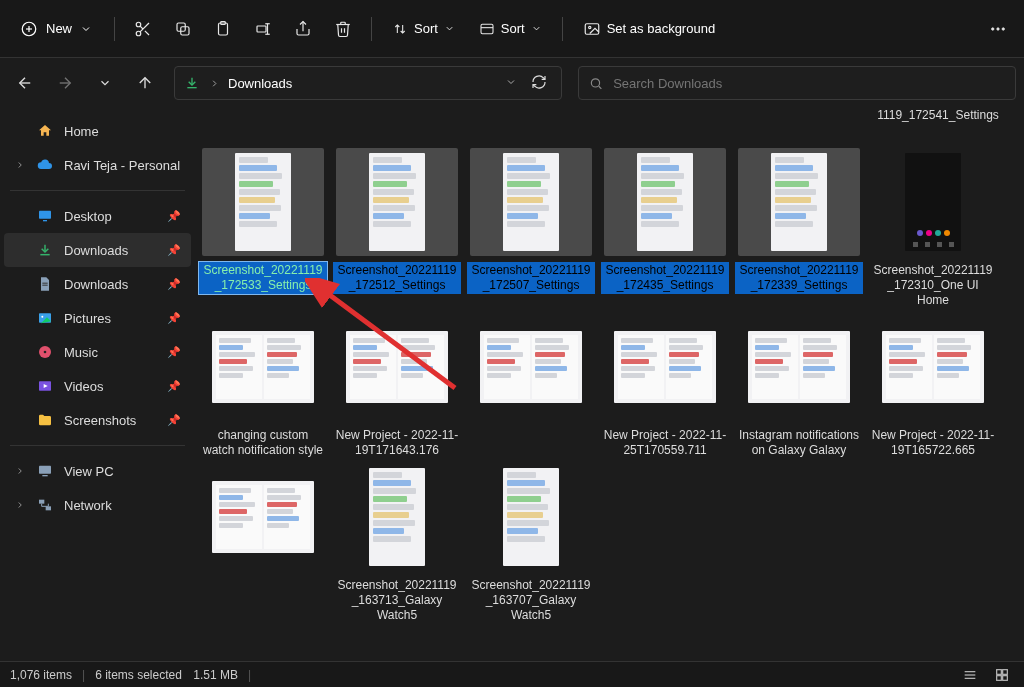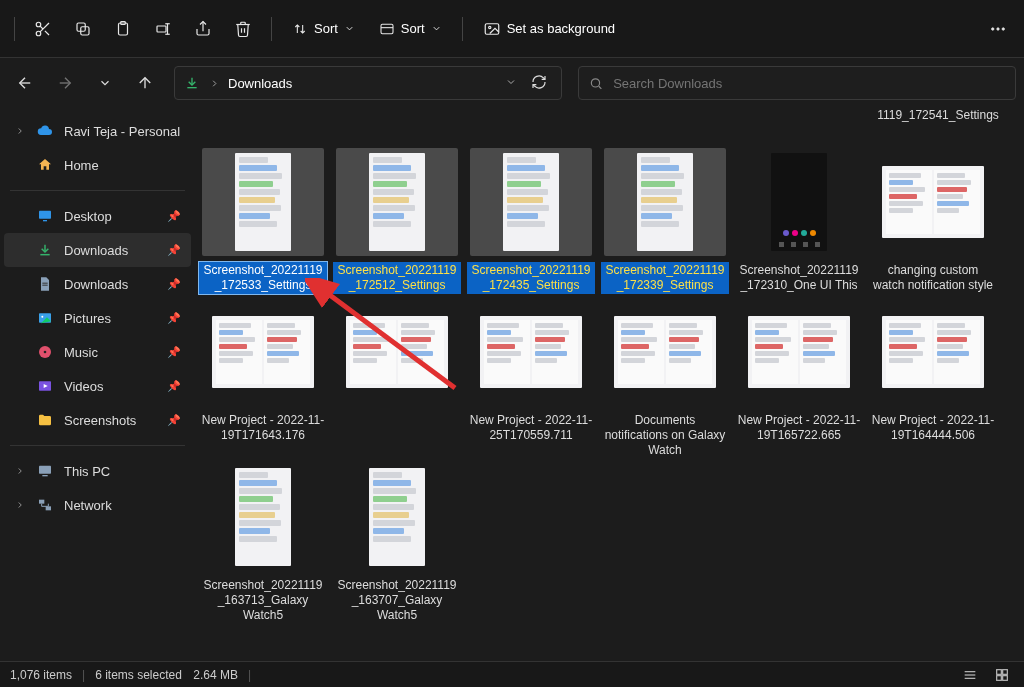--- a/index.html
+++ b/index.html
@@ -102,22 +102,22 @@
   .partial-label {
     position:absolute; top:0; right:22px; width:128px;
     font-size:12px; color:#ddd; text-align:center; line-height:1.25;
   }
   .grid {
     display:grid; grid-template-columns:repeat(6, 128px);
     gap:4px 6px; padding-top:40px;
   }
   .tile { width:128px; display:flex; flex-direction:column; align-items:center; }
   .tile.selected .thumbwrap { background:#4a4a4a; }
-  .tile.selected .label { background:#0b63c5; color:#fde047; }
-  .tile.rename .label { background:#0b63c5; color:#ffffff; outline:1px solid #7fb7ee; }
+  .tile.selected .label { background:#0b63c5; color:#000000; }
+  .tile.rename .label { background:#0b63c5; color:#86efac; outline:1px solid #7fb7ee; }
   .thumbwrap {
     width:122px; height:108px; display:flex; align-items:center; justify-content:center;
     border-radius:2px;
   }
   .thumb {
     width:56px; height:98px; background:#f2f2f4;
     display:flex; flex-direction:column; padding:4px 4px; gap:2px;
     border-radius:1px;
   }
   .thumb.dark { background:#111; }
@@ -146,20 +146,31 @@
     background:#181818;
   }
   .status .sep { color:#555; margin:0 6px; }
   .status-right { margin-left:auto; display:flex; gap:8px; }
   .view-toggle { width:24px; height:20px; display:flex; align-items:center; justify-content:center; cursor:pointer; color:#bbb; }
 </style>
 </head>
 <body>
 
 <div class="toolbar">
+  <div class="new-btn">
+    <svg width="18" height="18" viewBox="0 0 24 24" fill="none" stroke="currentColor" stroke-width="1.6">
+        <circle cx="12" cy="12" r="9"></circle>
+        <line x1="12" y1="8" x2="12" y2="16"></line>
+        <line x1="8" y1="12" x2="16" y2="12"></line>
+      </svg>
+    <span>New</span>
+    <svg width="12" height="12" viewBox="0 0 24 24" fill="none" stroke="currentColor" stroke-width="2">
+        <polyline points="6 9 12 15 18 9"></polyline>
+      </svg>
+  </div>
   <div class="sep"></div>
   <div class="tb-icon">
     <svg width="18" height="18" viewBox="0 0 24 24" fill="none" stroke="currentColor" stroke-width="1.6">
         <circle cx="6" cy="6" r="3"></circle>
         <circle cx="6" cy="18" r="3"></circle>
         <line x1="20" y1="4" x2="8.1" y2="15.9"></line>
         <line x1="14.5" y1="14.5" x2="20" y2="20"></line>
         <line x1="8.1" y1="8.1" x2="12" y2="12"></line>
       </svg>
   </div>
@@ -299,40 +310,40 @@
         <line x1="21" y1="21" x2="16.65" y2="16.65"></line>
       </svg>
     <input placeholder="Search Downloads" style="">
   </div>
 </div>
 
 <div class="main">
 
   <div class="sidebar">
     <div class="side-item">
+      <span class="expand"></span>
+      <span class="side-ico ico-home">
+        <svg width="16" height="16" viewBox="0 0 24 24" fill="currentColor">
+            <path d="M12 3l9 8h-3v8h-4v-5h-4v5H6v-8H3z"></path>
+          </svg>
+      </span>
+      <span>Home</span>
+    </div>
+    <div class="side-item">
       <span class="expand">
         <svg width="10" height="10" viewBox="0 0 24 24" fill="none" stroke="#aaa" stroke-width="2">
             <polyline points="9 18 15 12 9 6"></polyline>
           </svg>
       </span>
       <span class="side-ico ico-cloud">
         <svg width="16" height="16" viewBox="0 0 24 24" fill="currentColor">
             <path d="M6 18a5 5 0 0 1 .3-10A6 6 0 0 1 18 9a4 4 0 0 1 0 9H6z"></path>
           </svg>
       </span>
       <span>Ravi Teja - Personal</span>
-    </div>
-    <div class="side-item">
-      <span class="expand"></span>
-      <span class="side-ico ico-home">
-        <svg width="16" height="16" viewBox="0 0 24 24" fill="currentColor">
-            <path d="M12 3l9 8h-3v8h-4v-5h-4v5H6v-8H3z"></path>
-          </svg>
-      </span>
-      <span>Home</span>
     </div>
 
     <div class="side-sep"></div>
 
     <div class="side-item">
       <span class="expand"></span>
       <span class="side-ico ico-desktop">
         <svg width="16" height="16" viewBox="0 0 24 24" fill="currentColor">
             <rect x="3" y="4" width="18" height="12" rx="1"></rect>
             <rect x="9" y="18" width="6" height="2"></rect>
@@ -417,21 +428,21 @@
         <svg width="10" height="10" viewBox="0 0 24 24" fill="none" stroke="#aaa" stroke-width="2">
             <polyline points="9 18 15 12 9 6"></polyline>
           </svg>
       </span>
       <span class="side-ico ico-pc">
         <svg width="16" height="16" viewBox="0 0 24 24" fill="currentColor">
             <rect x="3" y="4" width="18" height="12" rx="1"></rect>
             <rect x="8" y="18" width="8" height="2"></rect>
           </svg>
       </span>
-      <span>This PC</span>
+      <span>View PC</span>
     </div>
     <div class="side-item">
       <span class="expand">
         <svg width="10" height="10" viewBox="0 0 24 24" fill="none" stroke="#aaa" stroke-width="2">
             <polyline points="9 18 15 12 9 6"></polyline>
           </svg>
       </span>
       <span class="side-ico ico-net">
         <svg width="16" height="16" viewBox="0 0 24 24" fill="currentColor">
             <rect x="3" y="4" width="8" height="6"></rect>
@@ -485,269 +496,284 @@
     <div class="tl bl" style="width:80%"></div>
     <div class="tl" style="width:90%"></div>
     <div class="tl gr" style="width:70%"></div>
     <div class="tl" style="width:85%"></div>
     <div class="tl yl" style="width:75%"></div>
     <div class="tl" style="width:88%"></div>
     <div class="tl bl" style="width:65%"></div>
     <div class="tl" style="width:80%"></div>
   </div>
           </div>
-          <div class="label">Screenshot_20221119_172435_Settings</div>
+          <div class="label">Screenshot_20221119_172507_Settings</div>
         </div>
         <div class="tile selected">
           <div class="thumbwrap">
             <div class="thumb">
     <div class="tl" style="width:60%"></div>
     <div class="tl bl" style="width:80%"></div>
     <div class="tl" style="width:90%"></div>
     <div class="tl gr" style="width:70%"></div>
     <div class="tl" style="width:85%"></div>
     <div class="tl yl" style="width:75%"></div>
     <div class="tl" style="width:88%"></div>
     <div class="tl bl" style="width:65%"></div>
     <div class="tl" style="width:80%"></div>
   </div>
           </div>
-          <div class="label">Screenshot_20221119_172339_Settings</div>
-        </div>
-        <div class="tile">
-          <div class="thumbwrap">
-            <div class="thumb dark">
-    <div style="flex:1"></div>
-    <div style="display:flex;justify-content:center;gap:3px;margin-bottom:4px">
-      <span style="width:6px;height:6px;border-radius:50%;background:#6a5acd"></span>
-      <span style="width:6px;height:6px;border-radius:50%;background:#e08"></span>
-      <span style="width:6px;height:6px;border-radius:50%;background:#2a9"></span>
-      <span style="width:6px;height:6px;border-radius:50%;background:#e80"></span>
-    </div>
-    <div style="display:flex;justify-content:space-around">
-      <span style="width:5px;height:5px;background:#555"></span>
-      <span style="width:5px;height:5px;background:#555"></span>
-      <span style="width:5px;height:5px;background:#555"></span>
-      <span style="width:5px;height:5px;background:#555"></span>
-    </div>
-  </div>
-          </div>
-          <div class="label">Screenshot_20221119_172310_One UI This</div>
-        </div>
-        <div class="tile">
-          <div class="thumbwrap">
-            <div class="thumb wide">
-    <div class="col">
-      <div class="tl" style="width:80%"></div>
-      <div class="tl bl" style="width:60%"></div>
-      <div class="tl" style="width:90%"></div>
-      <div class="tl accent" style="width:70%"></div>
-      <div class="tl" style="width:85%"></div>
-      <div class="tl" style="width:60%"></div>
-    </div>
-    <div class="col">
-      <div class="tl" style="width:70%"></div>
-      <div class="tl" style="width:85%"></div>
-      <div class="tl accent" style="width:75%"></div>
-      <div class="tl" style="width:65%"></div>
-      <div class="tl bl" style="width:80%"></div>
-      <div class="tl" style="width:55%"></div>
-    </div>
-  </div>
-          </div>
-          <div class="label">changing custom watch notification style</div>
-        </div>
-        <div class="tile">
-          <div class="thumbwrap">
-            <div class="thumb wide">
-    <div class="col">
-      <div class="tl" style="width:80%"></div>
-      <div class="tl bl" style="width:60%"></div>
-      <div class="tl" style="width:90%"></div>
-      <div class="tl accent" style="width:70%"></div>
-      <div class="tl" style="width:85%"></div>
-      <div class="tl" style="width:60%"></div>
-    </div>
-    <div class="col">
-      <div class="tl" style="width:70%"></div>
-      <div class="tl" style="width:85%"></div>
-      <div class="tl accent" style="width:75%"></div>
-      <div class="tl" style="width:65%"></div>
-      <div class="tl bl" style="width:80%"></div>
-      <div class="tl" style="width:55%"></div>
-    </div>
-  </div>
-          </div>
-          <div class="label">New Project - 2022-11-19T171643.176</div>
-        </div>
-        <div class="tile">
-          <div class="thumbwrap">
-            <div class="thumb wide">
-    <div class="col">
-      <div class="tl" style="width:80%"></div>
-      <div class="tl bl" style="width:60%"></div>
-      <div class="tl" style="width:90%"></div>
-      <div class="tl accent" style="width:70%"></div>
-      <div class="tl" style="width:85%"></div>
-      <div class="tl" style="width:60%"></div>
-    </div>
-    <div class="col">
-      <div class="tl" style="width:70%"></div>
-      <div class="tl" style="width:85%"></div>
-      <div class="tl accent" style="width:75%"></div>
-      <div class="tl" style="width:65%"></div>
-      <div class="tl bl" style="width:80%"></div>
-      <div class="tl" style="width:55%"></div>
-    </div>
-  </div>
-          </div>
-        </div>
-        <div class="tile">
-          <div class="thumbwrap">
-            <div class="thumb wide">
-    <div class="col">
-      <div class="tl" style="width:80%"></div>
-      <div class="tl bl" style="width:60%"></div>
-      <div class="tl" style="width:90%"></div>
-      <div class="tl accent" style="width:70%"></div>
-      <div class="tl" style="width:85%"></div>
-      <div class="tl" style="width:60%"></div>
-    </div>
-    <div class="col">
-      <div class="tl" style="width:70%"></div>
-      <div class="tl" style="width:85%"></div>
-      <div class="tl accent" style="width:75%"></div>
-      <div class="tl" style="width:65%"></div>
-      <div class="tl bl" style="width:80%"></div>
-      <div class="tl" style="width:55%"></div>
-    </div>
-  </div>
-          </div>
-          <div class="label">New Project - 2022-11-25T170559.711</div>
-        </div>
-        <div class="tile">
-          <div class="thumbwrap">
-            <div class="thumb wide">
-    <div class="col">
-      <div class="tl" style="width:80%"></div>
-      <div class="tl bl" style="width:60%"></div>
-      <div class="tl" style="width:90%"></div>
-      <div class="tl accent" style="width:70%"></div>
-      <div class="tl" style="width:85%"></div>
-      <div class="tl" style="width:60%"></div>
-    </div>
-    <div class="col">
-      <div class="tl" style="width:70%"></div>
-      <div class="tl" style="width:85%"></div>
-      <div class="tl accent" style="width:75%"></div>
-      <div class="tl" style="width:65%"></div>
-      <div class="tl bl" style="width:80%"></div>
-      <div class="tl" style="width:55%"></div>
-    </div>
-  </div>
-          </div>
-          <div class="label">Documents notifications on Galaxy Watch</div>
-        </div>
-        <div class="tile">
-          <div class="thumbwrap">
-            <div class="thumb wide">
-    <div class="col">
-      <div class="tl" style="width:80%"></div>
-      <div class="tl bl" style="width:60%"></div>
-      <div class="tl" style="width:90%"></div>
-      <div class="tl accent" style="width:70%"></div>
-      <div class="tl" style="width:85%"></div>
-      <div class="tl" style="width:60%"></div>
-    </div>
-    <div class="col">
-      <div class="tl" style="width:70%"></div>
-      <div class="tl" style="width:85%"></div>
-      <div class="tl accent" style="width:75%"></div>
-      <div class="tl" style="width:65%"></div>
-      <div class="tl bl" style="width:80%"></div>
-      <div class="tl" style="width:55%"></div>
-    </div>
-  </div>
-          </div>
-          <div class="label">New Project - 2022-11-19T165722.665</div>
-        </div>
-        <div class="tile">
-          <div class="thumbwrap">
-            <div class="thumb wide">
-    <div class="col">
-      <div class="tl" style="width:80%"></div>
-      <div class="tl bl" style="width:60%"></div>
-      <div class="tl" style="width:90%"></div>
-      <div class="tl accent" style="width:70%"></div>
-      <div class="tl" style="width:85%"></div>
-      <div class="tl" style="width:60%"></div>
-    </div>
-    <div class="col">
-      <div class="tl" style="width:70%"></div>
-      <div class="tl" style="width:85%"></div>
-      <div class="tl accent" style="width:75%"></div>
-      <div class="tl" style="width:65%"></div>
-      <div class="tl bl" style="width:80%"></div>
-      <div class="tl" style="width:55%"></div>
-    </div>
-  </div>
-          </div>
-          <div class="label">New Project - 2022-11-19T164444.506</div>
-        </div>
-        <div class="tile">
+          <div class="label">Screenshot_20221119_172435_Settings</div>
+        </div>
+        <div class="tile selected">
           <div class="thumbwrap">
             <div class="thumb">
     <div class="tl" style="width:60%"></div>
     <div class="tl bl" style="width:80%"></div>
     <div class="tl" style="width:90%"></div>
     <div class="tl gr" style="width:70%"></div>
     <div class="tl" style="width:85%"></div>
     <div class="tl yl" style="width:75%"></div>
     <div class="tl" style="width:88%"></div>
     <div class="tl bl" style="width:65%"></div>
     <div class="tl" style="width:80%"></div>
   </div>
           </div>
-          <div class="label">Screenshot_20221119_163713_Galaxy Watch5</div>
+          <div class="label">Screenshot_20221119_172339_Settings</div>
+        </div>
+        <div class="tile">
+          <div class="thumbwrap">
+            <div class="thumb dark">
+    <div style="flex:1"></div>
+    <div style="display:flex;justify-content:center;gap:3px;margin-bottom:4px">
+      <span style="width:6px;height:6px;border-radius:50%;background:#6a5acd"></span>
+      <span style="width:6px;height:6px;border-radius:50%;background:#e08"></span>
+      <span style="width:6px;height:6px;border-radius:50%;background:#2a9"></span>
+      <span style="width:6px;height:6px;border-radius:50%;background:#e80"></span>
+    </div>
+    <div style="display:flex;justify-content:space-around">
+      <span style="width:5px;height:5px;background:#555"></span>
+      <span style="width:5px;height:5px;background:#555"></span>
+      <span style="width:5px;height:5px;background:#555"></span>
+      <span style="width:5px;height:5px;background:#555"></span>
+    </div>
+  </div>
+          </div>
+          <div class="label">Screenshot_20221119_172310_One UI Home</div>
+        </div>
+        <div class="tile">
+          <div class="thumbwrap">
+            <div class="thumb wide">
+    <div class="col">
+      <div class="tl" style="width:80%"></div>
+      <div class="tl bl" style="width:60%"></div>
+      <div class="tl" style="width:90%"></div>
+      <div class="tl accent" style="width:70%"></div>
+      <div class="tl" style="width:85%"></div>
+      <div class="tl" style="width:60%"></div>
+    </div>
+    <div class="col">
+      <div class="tl" style="width:70%"></div>
+      <div class="tl" style="width:85%"></div>
+      <div class="tl accent" style="width:75%"></div>
+      <div class="tl" style="width:65%"></div>
+      <div class="tl bl" style="width:80%"></div>
+      <div class="tl" style="width:55%"></div>
+    </div>
+  </div>
+          </div>
+          <div class="label">changing custom watch notification style</div>
+        </div>
+        <div class="tile">
+          <div class="thumbwrap">
+            <div class="thumb wide">
+    <div class="col">
+      <div class="tl" style="width:80%"></div>
+      <div class="tl bl" style="width:60%"></div>
+      <div class="tl" style="width:90%"></div>
+      <div class="tl accent" style="width:70%"></div>
+      <div class="tl" style="width:85%"></div>
+      <div class="tl" style="width:60%"></div>
+    </div>
+    <div class="col">
+      <div class="tl" style="width:70%"></div>
+      <div class="tl" style="width:85%"></div>
+      <div class="tl accent" style="width:75%"></div>
+      <div class="tl" style="width:65%"></div>
+      <div class="tl bl" style="width:80%"></div>
+      <div class="tl" style="width:55%"></div>
+    </div>
+  </div>
+          </div>
+          <div class="label">New Project - 2022-11-19T171643.176</div>
+        </div>
+        <div class="tile">
+          <div class="thumbwrap">
+            <div class="thumb wide">
+    <div class="col">
+      <div class="tl" style="width:80%"></div>
+      <div class="tl bl" style="width:60%"></div>
+      <div class="tl" style="width:90%"></div>
+      <div class="tl accent" style="width:70%"></div>
+      <div class="tl" style="width:85%"></div>
+      <div class="tl" style="width:60%"></div>
+    </div>
+    <div class="col">
+      <div class="tl" style="width:70%"></div>
+      <div class="tl" style="width:85%"></div>
+      <div class="tl accent" style="width:75%"></div>
+      <div class="tl" style="width:65%"></div>
+      <div class="tl bl" style="width:80%"></div>
+      <div class="tl" style="width:55%"></div>
+    </div>
+  </div>
+          </div>
+        </div>
+        <div class="tile">
+          <div class="thumbwrap">
+            <div class="thumb wide">
+    <div class="col">
+      <div class="tl" style="width:80%"></div>
+      <div class="tl bl" style="width:60%"></div>
+      <div class="tl" style="width:90%"></div>
+      <div class="tl accent" style="width:70%"></div>
+      <div class="tl" style="width:85%"></div>
+      <div class="tl" style="width:60%"></div>
+    </div>
+    <div class="col">
+      <div class="tl" style="width:70%"></div>
+      <div class="tl" style="width:85%"></div>
+      <div class="tl accent" style="width:75%"></div>
+      <div class="tl" style="width:65%"></div>
+      <div class="tl bl" style="width:80%"></div>
+      <div class="tl" style="width:55%"></div>
+    </div>
+  </div>
+          </div>
+          <div class="label">New Project - 2022-11-25T170559.711</div>
+        </div>
+        <div class="tile">
+          <div class="thumbwrap">
+            <div class="thumb wide">
+    <div class="col">
+      <div class="tl" style="width:80%"></div>
+      <div class="tl bl" style="width:60%"></div>
+      <div class="tl" style="width:90%"></div>
+      <div class="tl accent" style="width:70%"></div>
+      <div class="tl" style="width:85%"></div>
+      <div class="tl" style="width:60%"></div>
+    </div>
+    <div class="col">
+      <div class="tl" style="width:70%"></div>
+      <div class="tl" style="width:85%"></div>
+      <div class="tl accent" style="width:75%"></div>
+      <div class="tl" style="width:65%"></div>
+      <div class="tl bl" style="width:80%"></div>
+      <div class="tl" style="width:55%"></div>
+    </div>
+  </div>
+          </div>
+          <div class="label">Instagram notifications on Galaxy Galaxy</div>
+        </div>
+        <div class="tile">
+          <div class="thumbwrap">
+            <div class="thumb wide">
+    <div class="col">
+      <div class="tl" style="width:80%"></div>
+      <div class="tl bl" style="width:60%"></div>
+      <div class="tl" style="width:90%"></div>
+      <div class="tl accent" style="width:70%"></div>
+      <div class="tl" style="width:85%"></div>
+      <div class="tl" style="width:60%"></div>
+    </div>
+    <div class="col">
+      <div class="tl" style="width:70%"></div>
+      <div class="tl" style="width:85%"></div>
+      <div class="tl accent" style="width:75%"></div>
+      <div class="tl" style="width:65%"></div>
+      <div class="tl bl" style="width:80%"></div>
+      <div class="tl" style="width:55%"></div>
+    </div>
+  </div>
+          </div>
+          <div class="label">New Project - 2022-11-19T165722.665</div>
+        </div>
+        <div class="tile">
+          <div class="thumbwrap">
+            <div class="thumb wide">
+    <div class="col">
+      <div class="tl" style="width:80%"></div>
+      <div class="tl bl" style="width:60%"></div>
+      <div class="tl" style="width:90%"></div>
+      <div class="tl accent" style="width:70%"></div>
+      <div class="tl" style="width:85%"></div>
+      <div class="tl" style="width:60%"></div>
+    </div>
+    <div class="col">
+      <div class="tl" style="width:70%"></div>
+      <div class="tl" style="width:85%"></div>
+      <div class="tl accent" style="width:75%"></div>
+      <div class="tl" style="width:65%"></div>
+      <div class="tl bl" style="width:80%"></div>
+      <div class="tl" style="width:55%"></div>
+    </div>
+  </div>
+          </div>
         </div>
         <div class="tile">
           <div class="thumbwrap">
             <div class="thumb">
     <div class="tl" style="width:60%"></div>
     <div class="tl bl" style="width:80%"></div>
     <div class="tl" style="width:90%"></div>
     <div class="tl gr" style="width:70%"></div>
     <div class="tl" style="width:85%"></div>
     <div class="tl yl" style="width:75%"></div>
     <div class="tl" style="width:88%"></div>
     <div class="tl bl" style="width:65%"></div>
     <div class="tl" style="width:80%"></div>
   </div>
           </div>
+          <div class="label">Screenshot_20221119_163713_Galaxy Watch5</div>
+        </div>
+        <div class="tile">
+          <div class="thumbwrap">
+            <div class="thumb">
+    <div class="tl" style="width:60%"></div>
+    <div class="tl bl" style="width:80%"></div>
+    <div class="tl" style="width:90%"></div>
+    <div class="tl gr" style="width:70%"></div>
+    <div class="tl" style="width:85%"></div>
+    <div class="tl yl" style="width:75%"></div>
+    <div class="tl" style="width:88%"></div>
+    <div class="tl bl" style="width:65%"></div>
+    <div class="tl" style="width:80%"></div>
+  </div>
+          </div>
           <div class="label">Screenshot_20221119_163707_Galaxy Watch5</div>
         </div>
       </div>
 
     <svg class="arrow-annot" style="left:110px; top:170px;" width="160" height="120">
       <defs>
         <marker id="ah" markerWidth="10" markerHeight="10" refX="2" refY="3" orient="auto">
           <path d="M0,0 L0,6 L8,3 z" fill="#e03030"></path>
         </marker>
       </defs>
       <line x1="150" y1="110" x2="18" y2="12" stroke="#e03030" stroke-width="5" marker-end="url(#ah)"></line>
     </svg>
   </div>
 </div>
 
 <div class="status">
   <span>1,076 items</span>
   <span class="sep">|</span>
   <span>6 items selected</span>
   &nbsp;
-  <span>2.64 MB</span>
+  <span>1.51 MB</span>
   <span class="sep">|</span>
   <div class="status-right">
     <div class="view-toggle">
       <svg width="16" height="16" viewBox="0 0 24 24" fill="none" stroke="currentColor" stroke-width="1.8">
           <line x1="4" y1="7" x2="20" y2="7"></line>
           <line x1="4" y1="12" x2="20" y2="12"></line>
           <line x1="4" y1="17" x2="20" y2="17"></line>
         </svg>
     </div>
     <div class="view-toggle">

